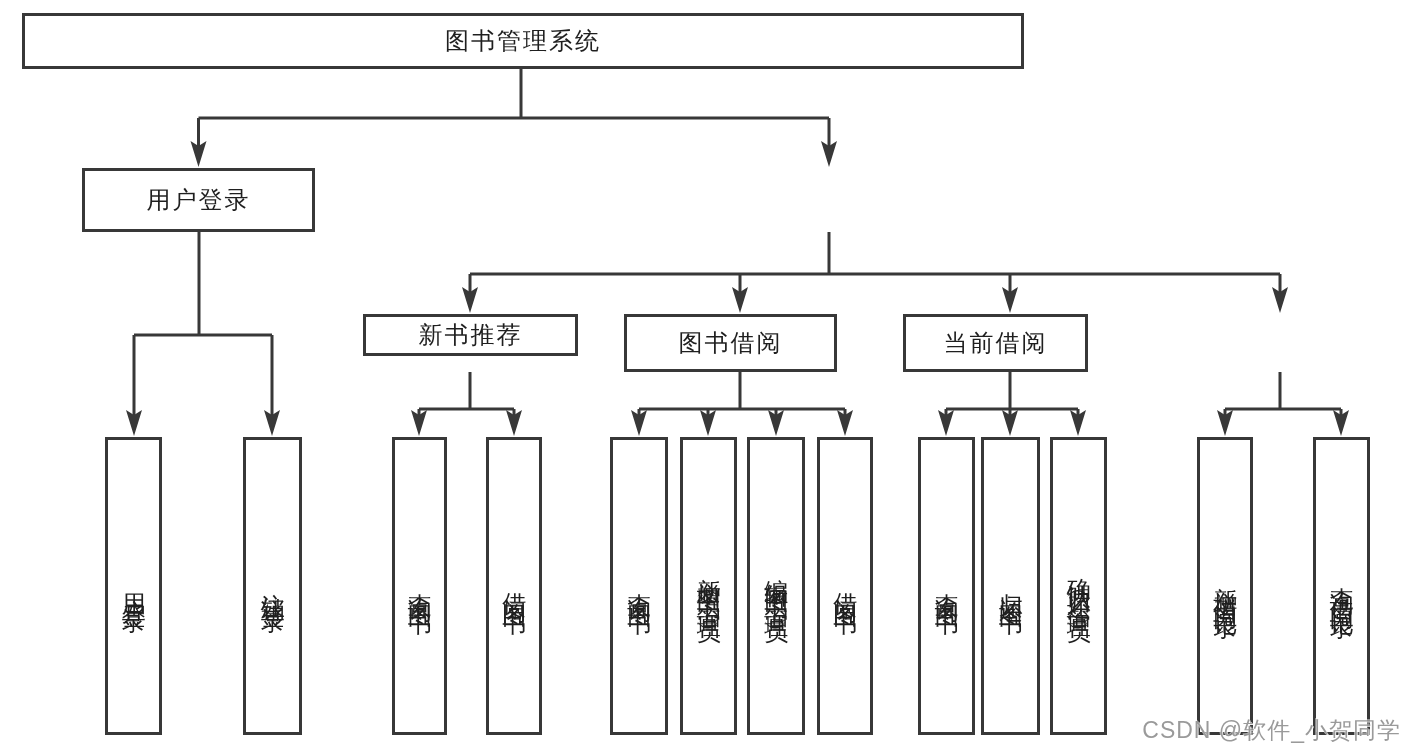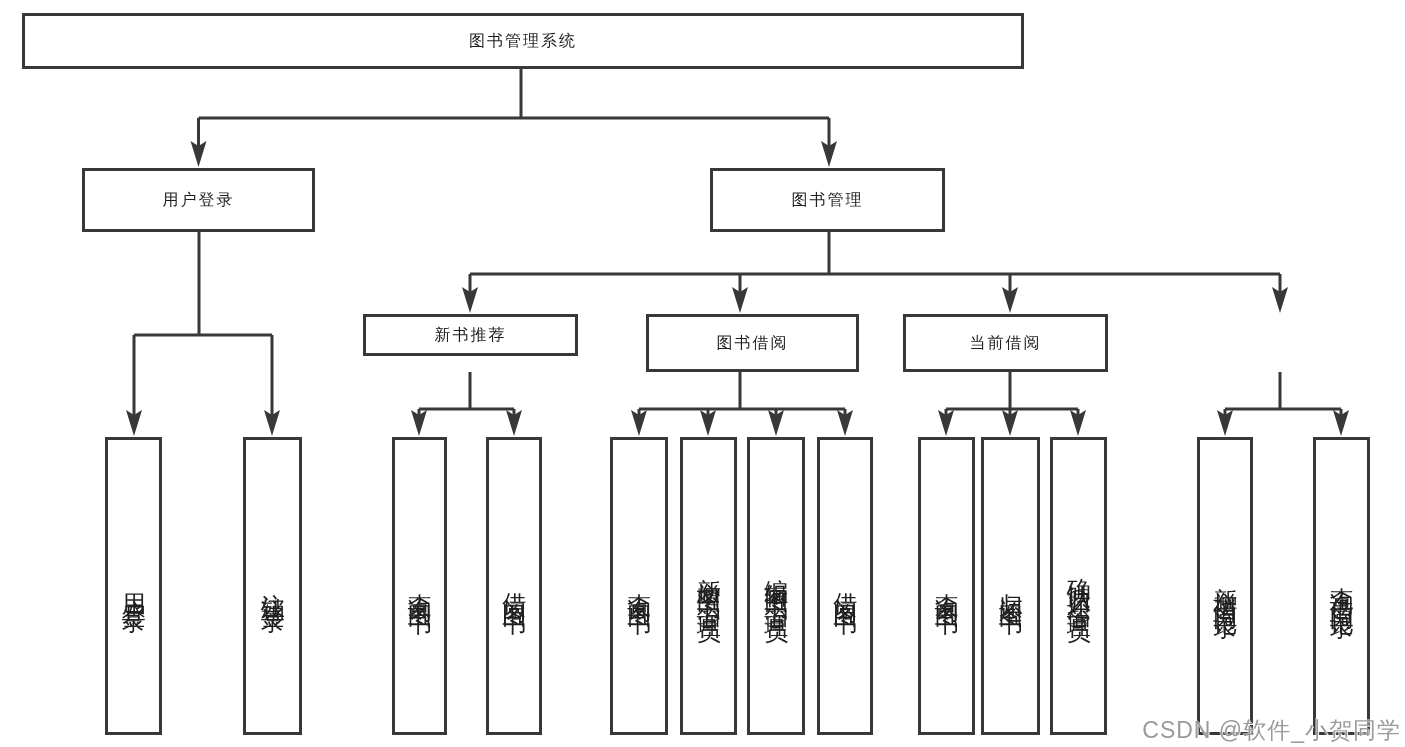--- a/index.html
+++ b/index.html
@@ -37,21 +37,21 @@
   .node {
     position: absolute;
     background: var(--canvas);
     border: 3px solid var(--line);
     display: flex;
     align-items: center;
     justify-content: center;
     color: var(--text);
   }
   .lbl {
-    font-size: 16px;
+    font-size: 24px;
     letter-spacing: 2px;
     white-space: nowrap;
     text-align: right;
   }
   .vlbl {
     writing-mode: vertical-rl;
     text-orientation: mixed;
     font-size: 24px;
     line-height: 1.1;
     letter-spacing: 6px;
@@ -110,31 +110,28 @@
     <polygon points="1341,436 1333,410 1341,415 1349,410"></polygon>
   </svg>
 
   <div class="node" style="left:22px;top:13px;width:1002px;height:56px">
     <span class="lbl">图书管理系统</span>
   </div>
 
   <div class="node" style="left:82px;top:168px;width:233px;height:64px">
     <span class="lbl">用户登录</span>
   </div>
-  <div class="node" style="left:710px;top:168px;width:235px;height:64px">
-    <span class="lbl">图书管理</span>
-  </div>
 
   <div class="node" style="left:363px;top:314px;width:215px;height:42px">
     <span class="lbl">新书推荐</span>
   </div>
-  <div class="node" style="left:646px;top:314px;width:213px;height:58px">
+  <div class="node" style="left:624px;top:314px;width:213px;height:58px">
     <span class="lbl">图书借阅</span>
   </div>
-  <div class="node" style="left:903px;top:314px;width:205px;height:58px">
+  <div class="node" style="left:903px;top:314px;width:185px;height:58px">
     <span class="lbl">当前借阅</span>
   </div>
 
   <div class="node" style="left:105px;top:437px;width:57px;height:298px">
     <span class="vlbl">用户登录</span>
   </div>
   <div class="node" style="left:243px;top:437px;width:59px;height:298px">
     <span class="vlbl">注销登录</span>
   </div>
 

